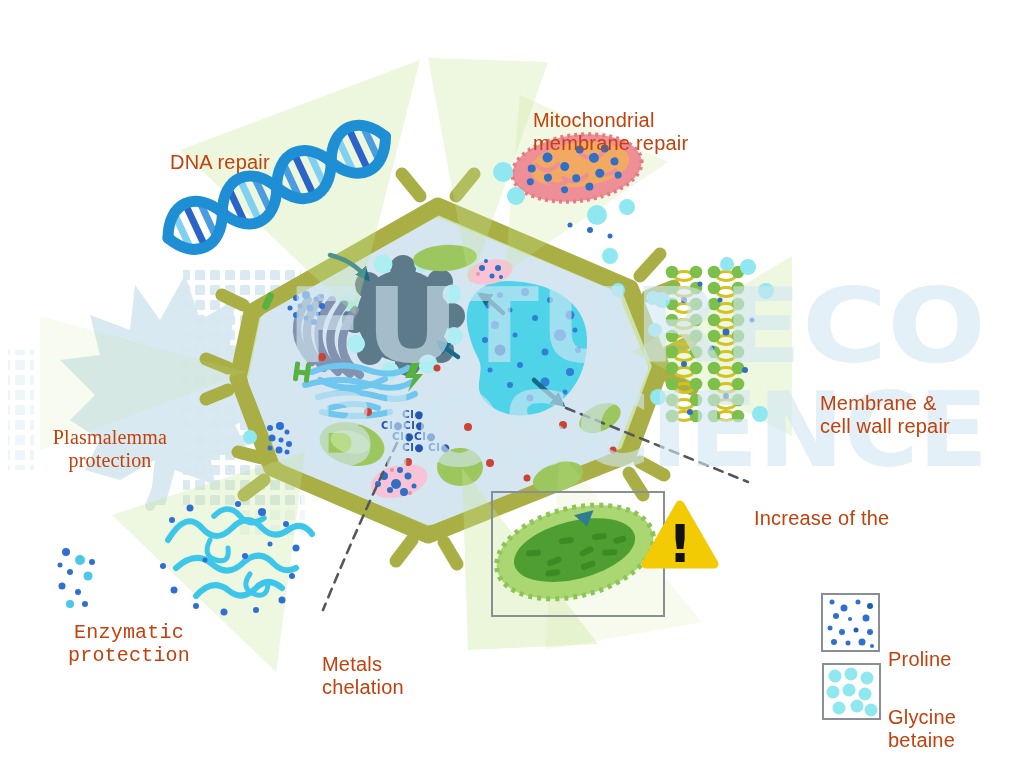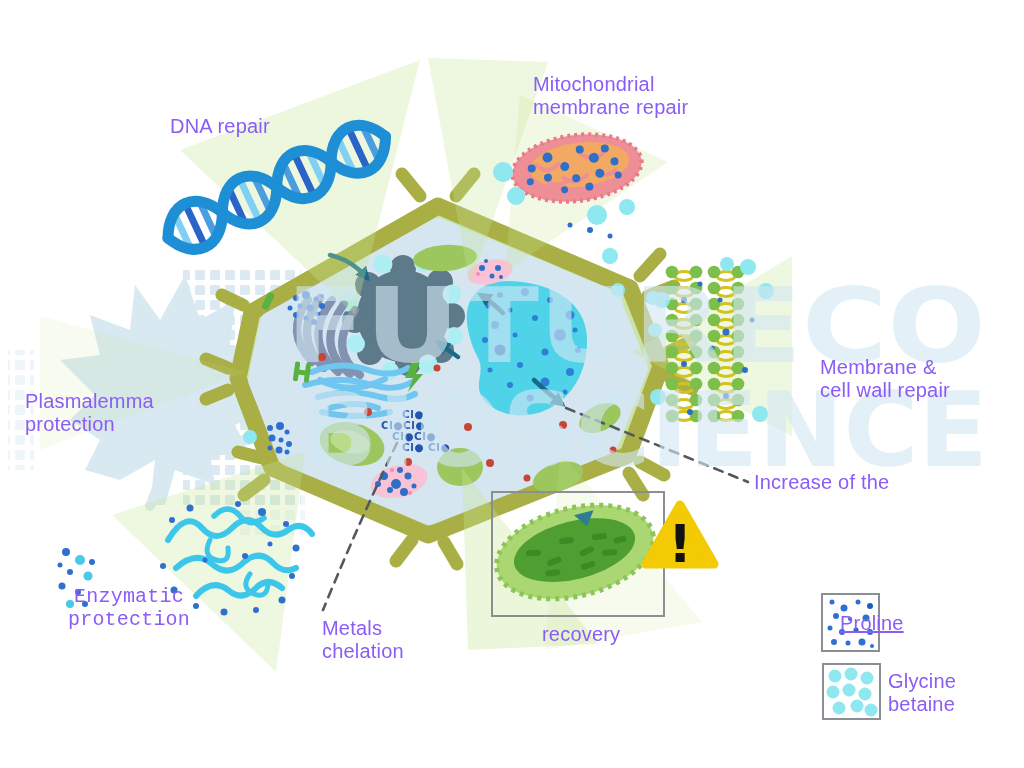--- a/index.html
+++ b/index.html
@@ -1,20 +1,20 @@
 <!DOCTYPE html>
 <html><head>
 <meta charset="utf-8">
 <style>
   html,body{margin:0;padding:0;background:#fff;}
   #canvas{position:relative;width:1024px;height:768px;background:#ffffff;overflow:hidden;
           font-family:"Liberation Sans",sans-serif;}
   #scene{position:absolute;left:0;top:0;}
-  .lbl{position:absolute;font-size:20px;line-height:23px;color:#8b5cf6;letter-spacing:.2px;}
-  .lbl.right{text-align:left;}
+  .lbl{position:absolute;font-size:20px;line-height:23px;color:#c2410c;letter-spacing:.2px;margin-top:36px;}
+  .lbl.right{text-align:center;font-family:Liberation Serif, serif;}
   .lbl.center{text-align:center;}
   .wm-text{font-family:"DejaVu Sans",sans-serif;font-weight:bold;fill:#d2e6f2;fill-opacity:.62;}
   .cl-text{font-family:"DejaVu Sans",sans-serif;font-weight:bold;font-size:10.5px;fill:#2456ae;letter-spacing:.5px;}
   .bang{font-family:"DejaVu Sans",sans-serif;font-weight:bold;font-size:52px;fill:#121212;}
 </style>
 </head>
 <body>
 
 <div id="canvas">
 
@@ -531,28 +531,27 @@
   <div>Enzymatic</div>
   <div>protection</div>
 </div>
 
 <div class="lbl" style="left:322px;top:617px;">
   <div>Metals</div>
   <div>chelation</div>
 </div>
 
 <div class="lbl" style="left:542px;top:623px;">
-  <div>recovery</div>
 </div>
 
 <div class="lbl" style="left:754px;top:471px;">
   <div>Increase of the</div>
 </div>
 
-<div class="lbl" style="left:840px;top:612px;text-decoration:underline;">
+<div class="lbl" style="left:888px;top:612px;">
   <div>Proline</div>
 </div>
 
 <div class="lbl" style="left:888px;top:670px;">
   <div>Glycine</div>
   <div>betaine</div>
 </div>
 
 </div>
 

